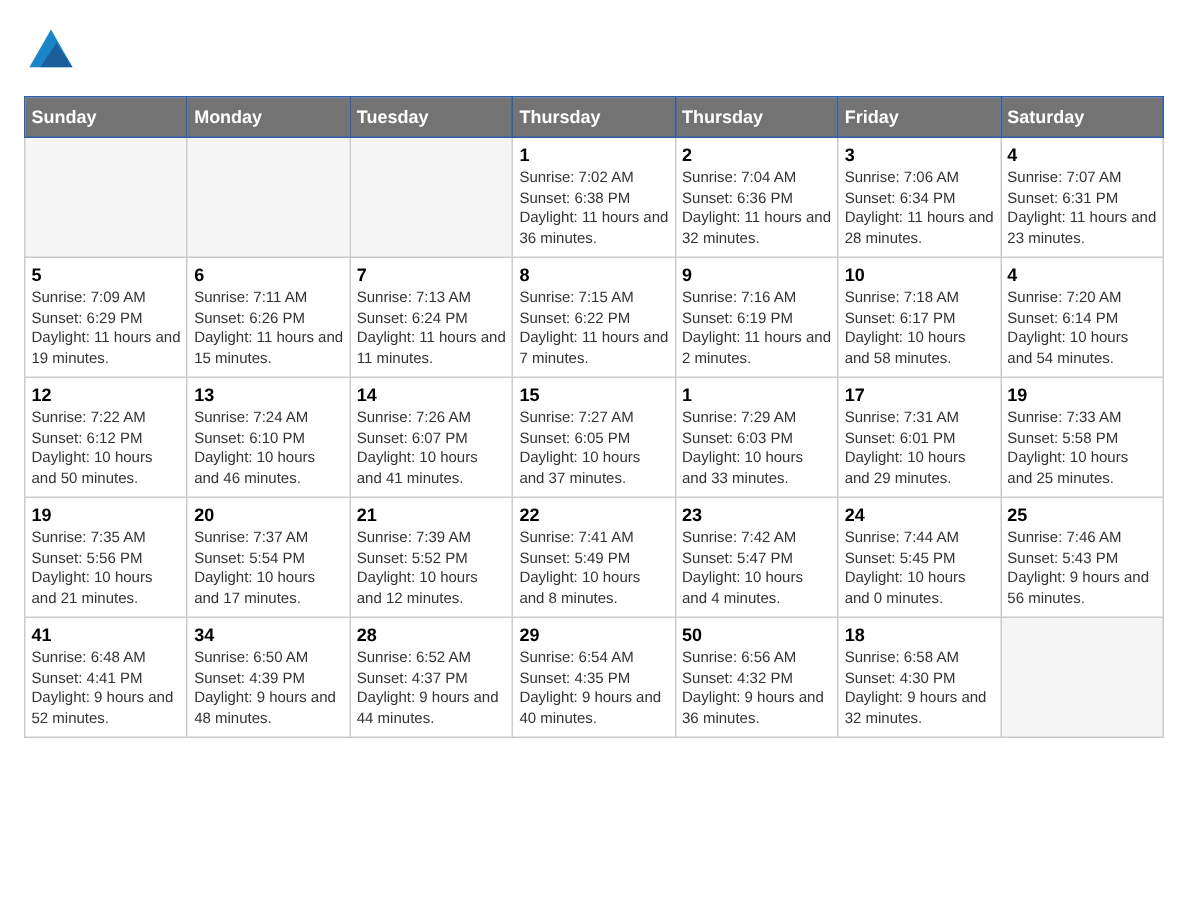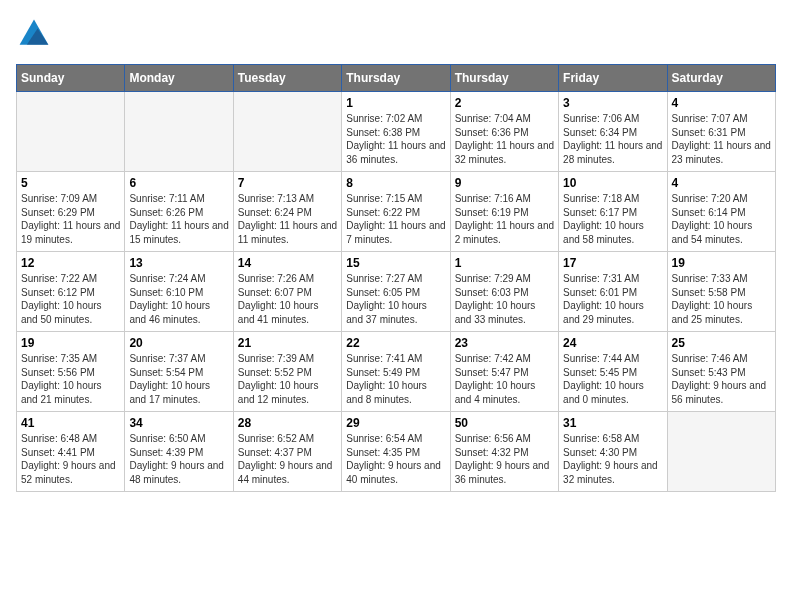--- a/index.html
+++ b/index.html
@@ -247,19 +247,19 @@
         </td>
         <td>
           <div class="day-number">29</div>
           <div class="day-info">Sunrise: 6:54 AM<br>Sunset: 4:35 PM<br>Daylight: 9 hours and 40 minutes.</div>
         </td>
         <td>
           <div class="day-number">50</div>
           <div class="day-info">Sunrise: 6:56 AM<br>Sunset: 4:32 PM<br>Daylight: 9 hours and 36 minutes.</div>
         </td>
         <td>
-          <div class="day-number">31</div>
+          <div class="day-number">18</div>
           <div class="day-info">Sunrise: 6:58 AM<br>Sunset: 4:30 PM<br>Daylight: 9 hours and 32 minutes.</div>
         </td>
         <td class="empty"></td>
       </tr>
     </tbody>
 </table>
 
 </body></html>

